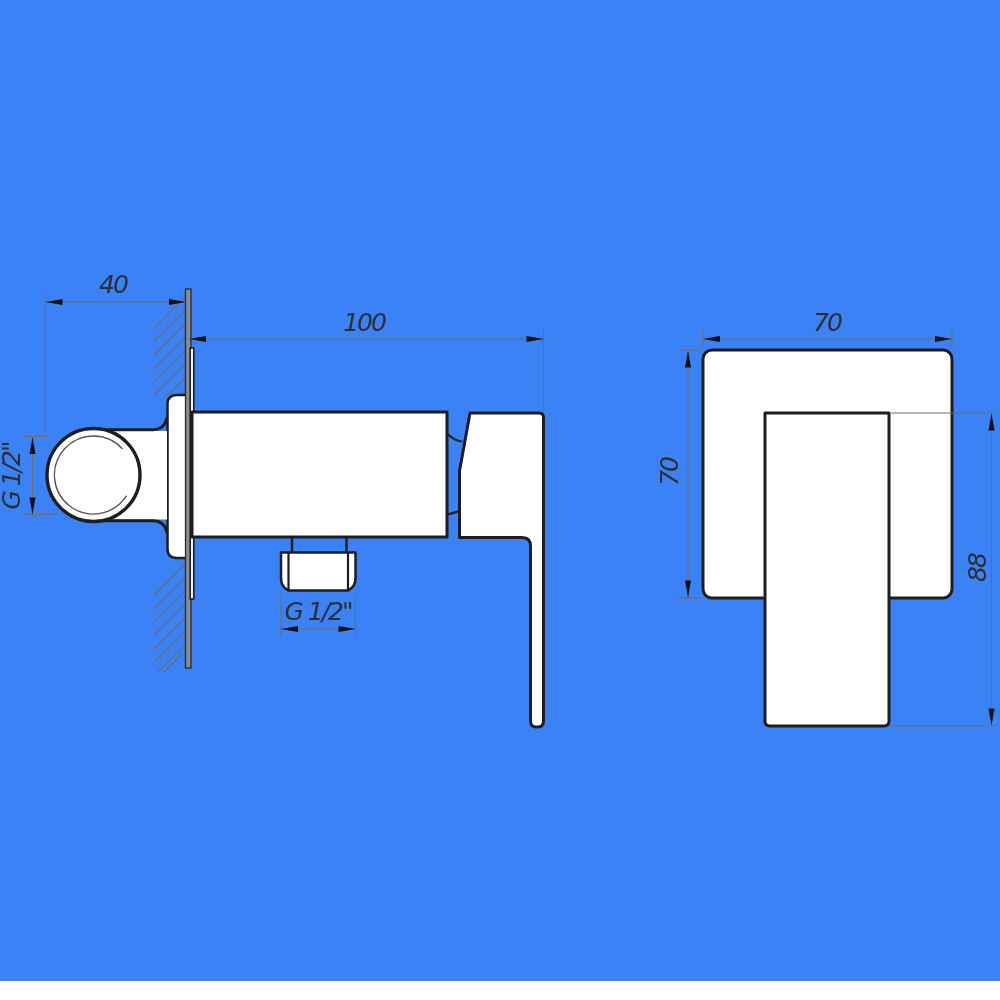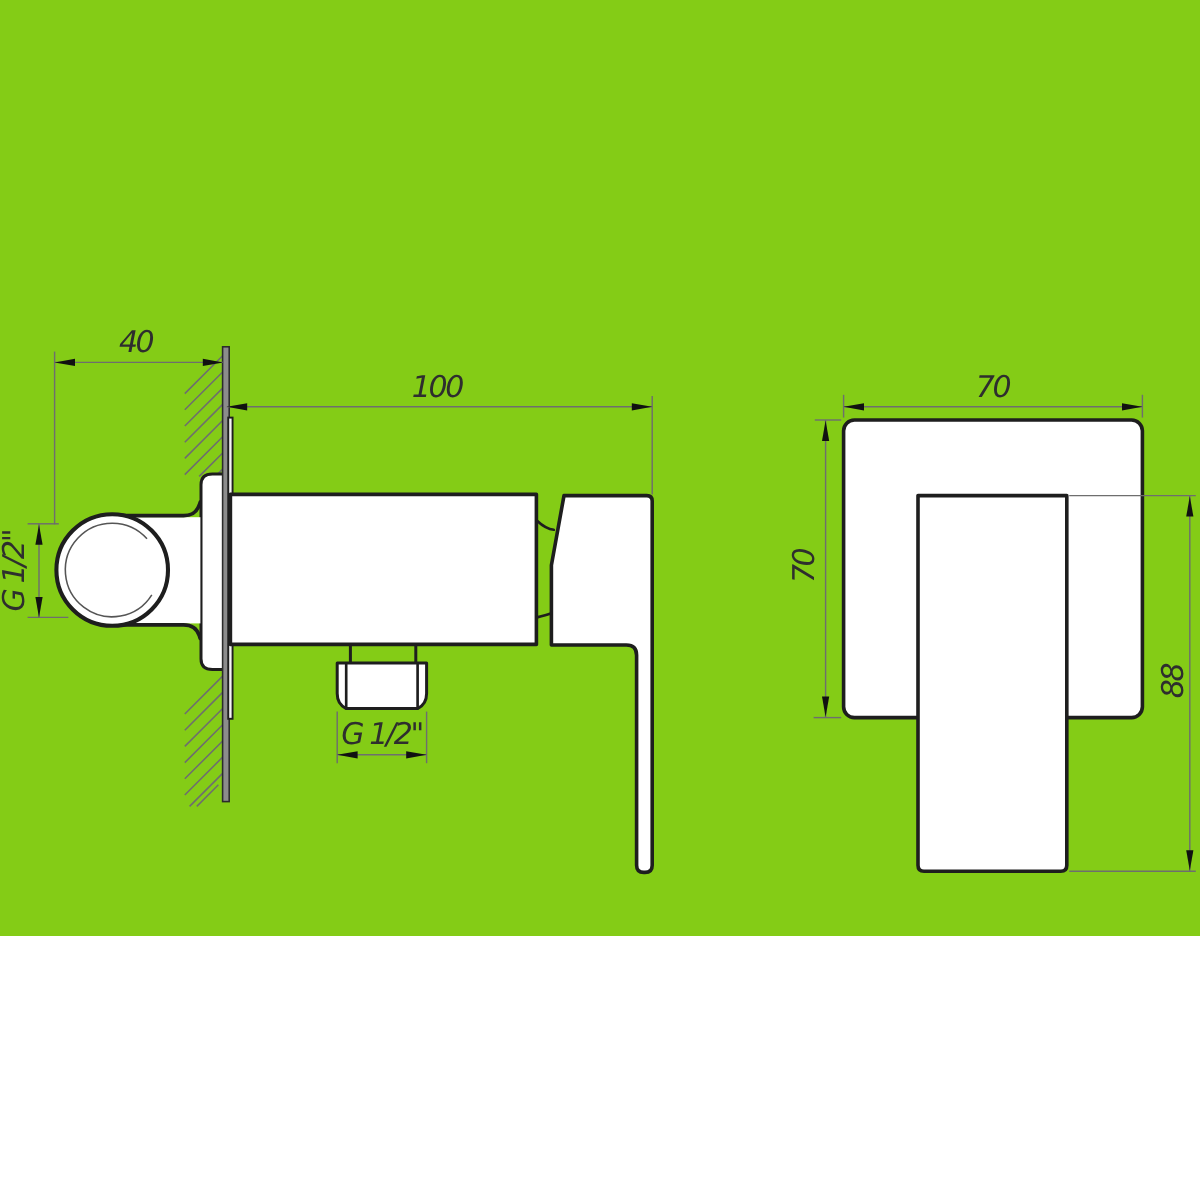--- a/index.html
+++ b/index.html
@@ -1,20 +1,20 @@
 <!DOCTYPE html>
 <html><head>
 <meta charset="utf-8">
 <style>
   html, body { margin: 0; padding: 0; background: #ffffff; }
   .canvas {
     position: relative;
     width: 1000px;
-    height: 780px;
-    background: #84cc16;
+    height: 981px;
+    background: #3b82f6;
     overflow: hidden;
     font-family: "DejaVu Sans", sans-serif;
   }
   svg { position: absolute; left: 0; top: 0; }
   .thick { fill: #ffffff; stroke: #1e1e1e; stroke-width: 3; stroke-linejoin: round; }
   .thick-nofill { fill: none; stroke: #1e1e1e; stroke-width: 3; stroke-linecap: round; }
   .med-nofill { fill: none; stroke: #1e1e1e; stroke-width: 2.2; stroke-linecap: round; }
   .thin { fill: none; stroke: #6e6e6e; stroke-width: 1.2; }
   .hatch { fill: none; stroke: #6e6e6e; stroke-width: 1.3; }
   .arrow { fill: #111111; stroke: none; }

